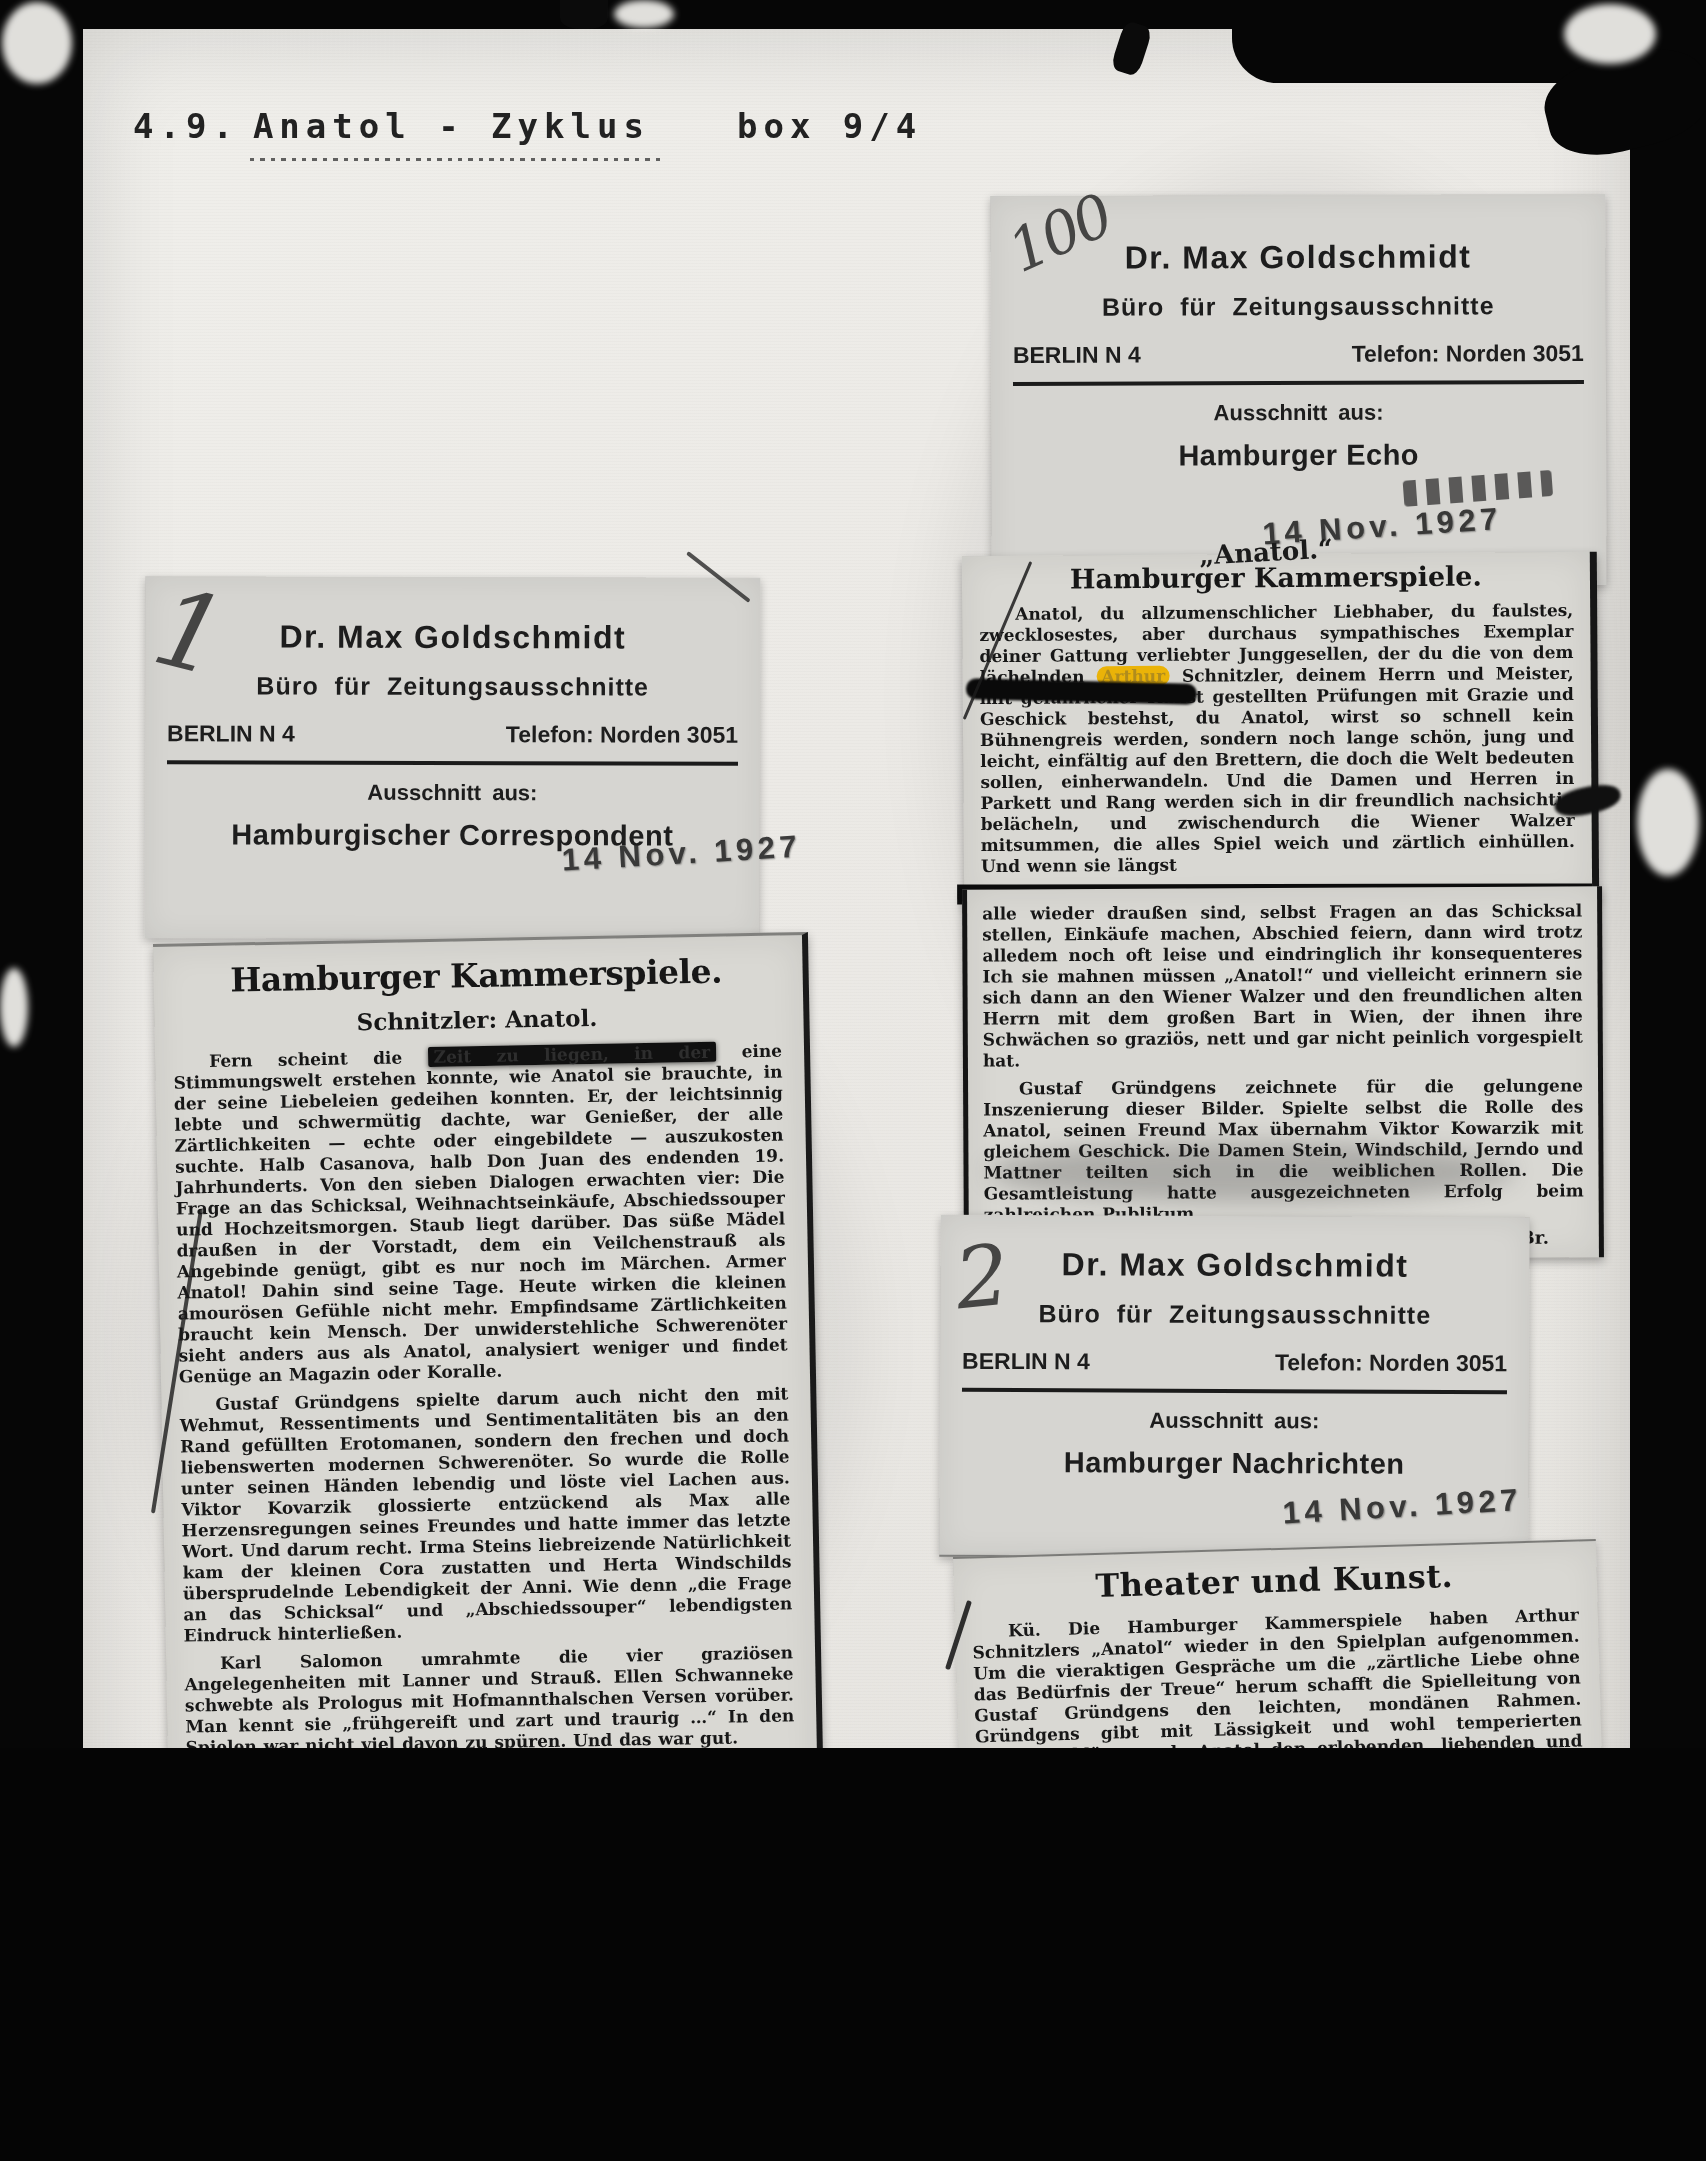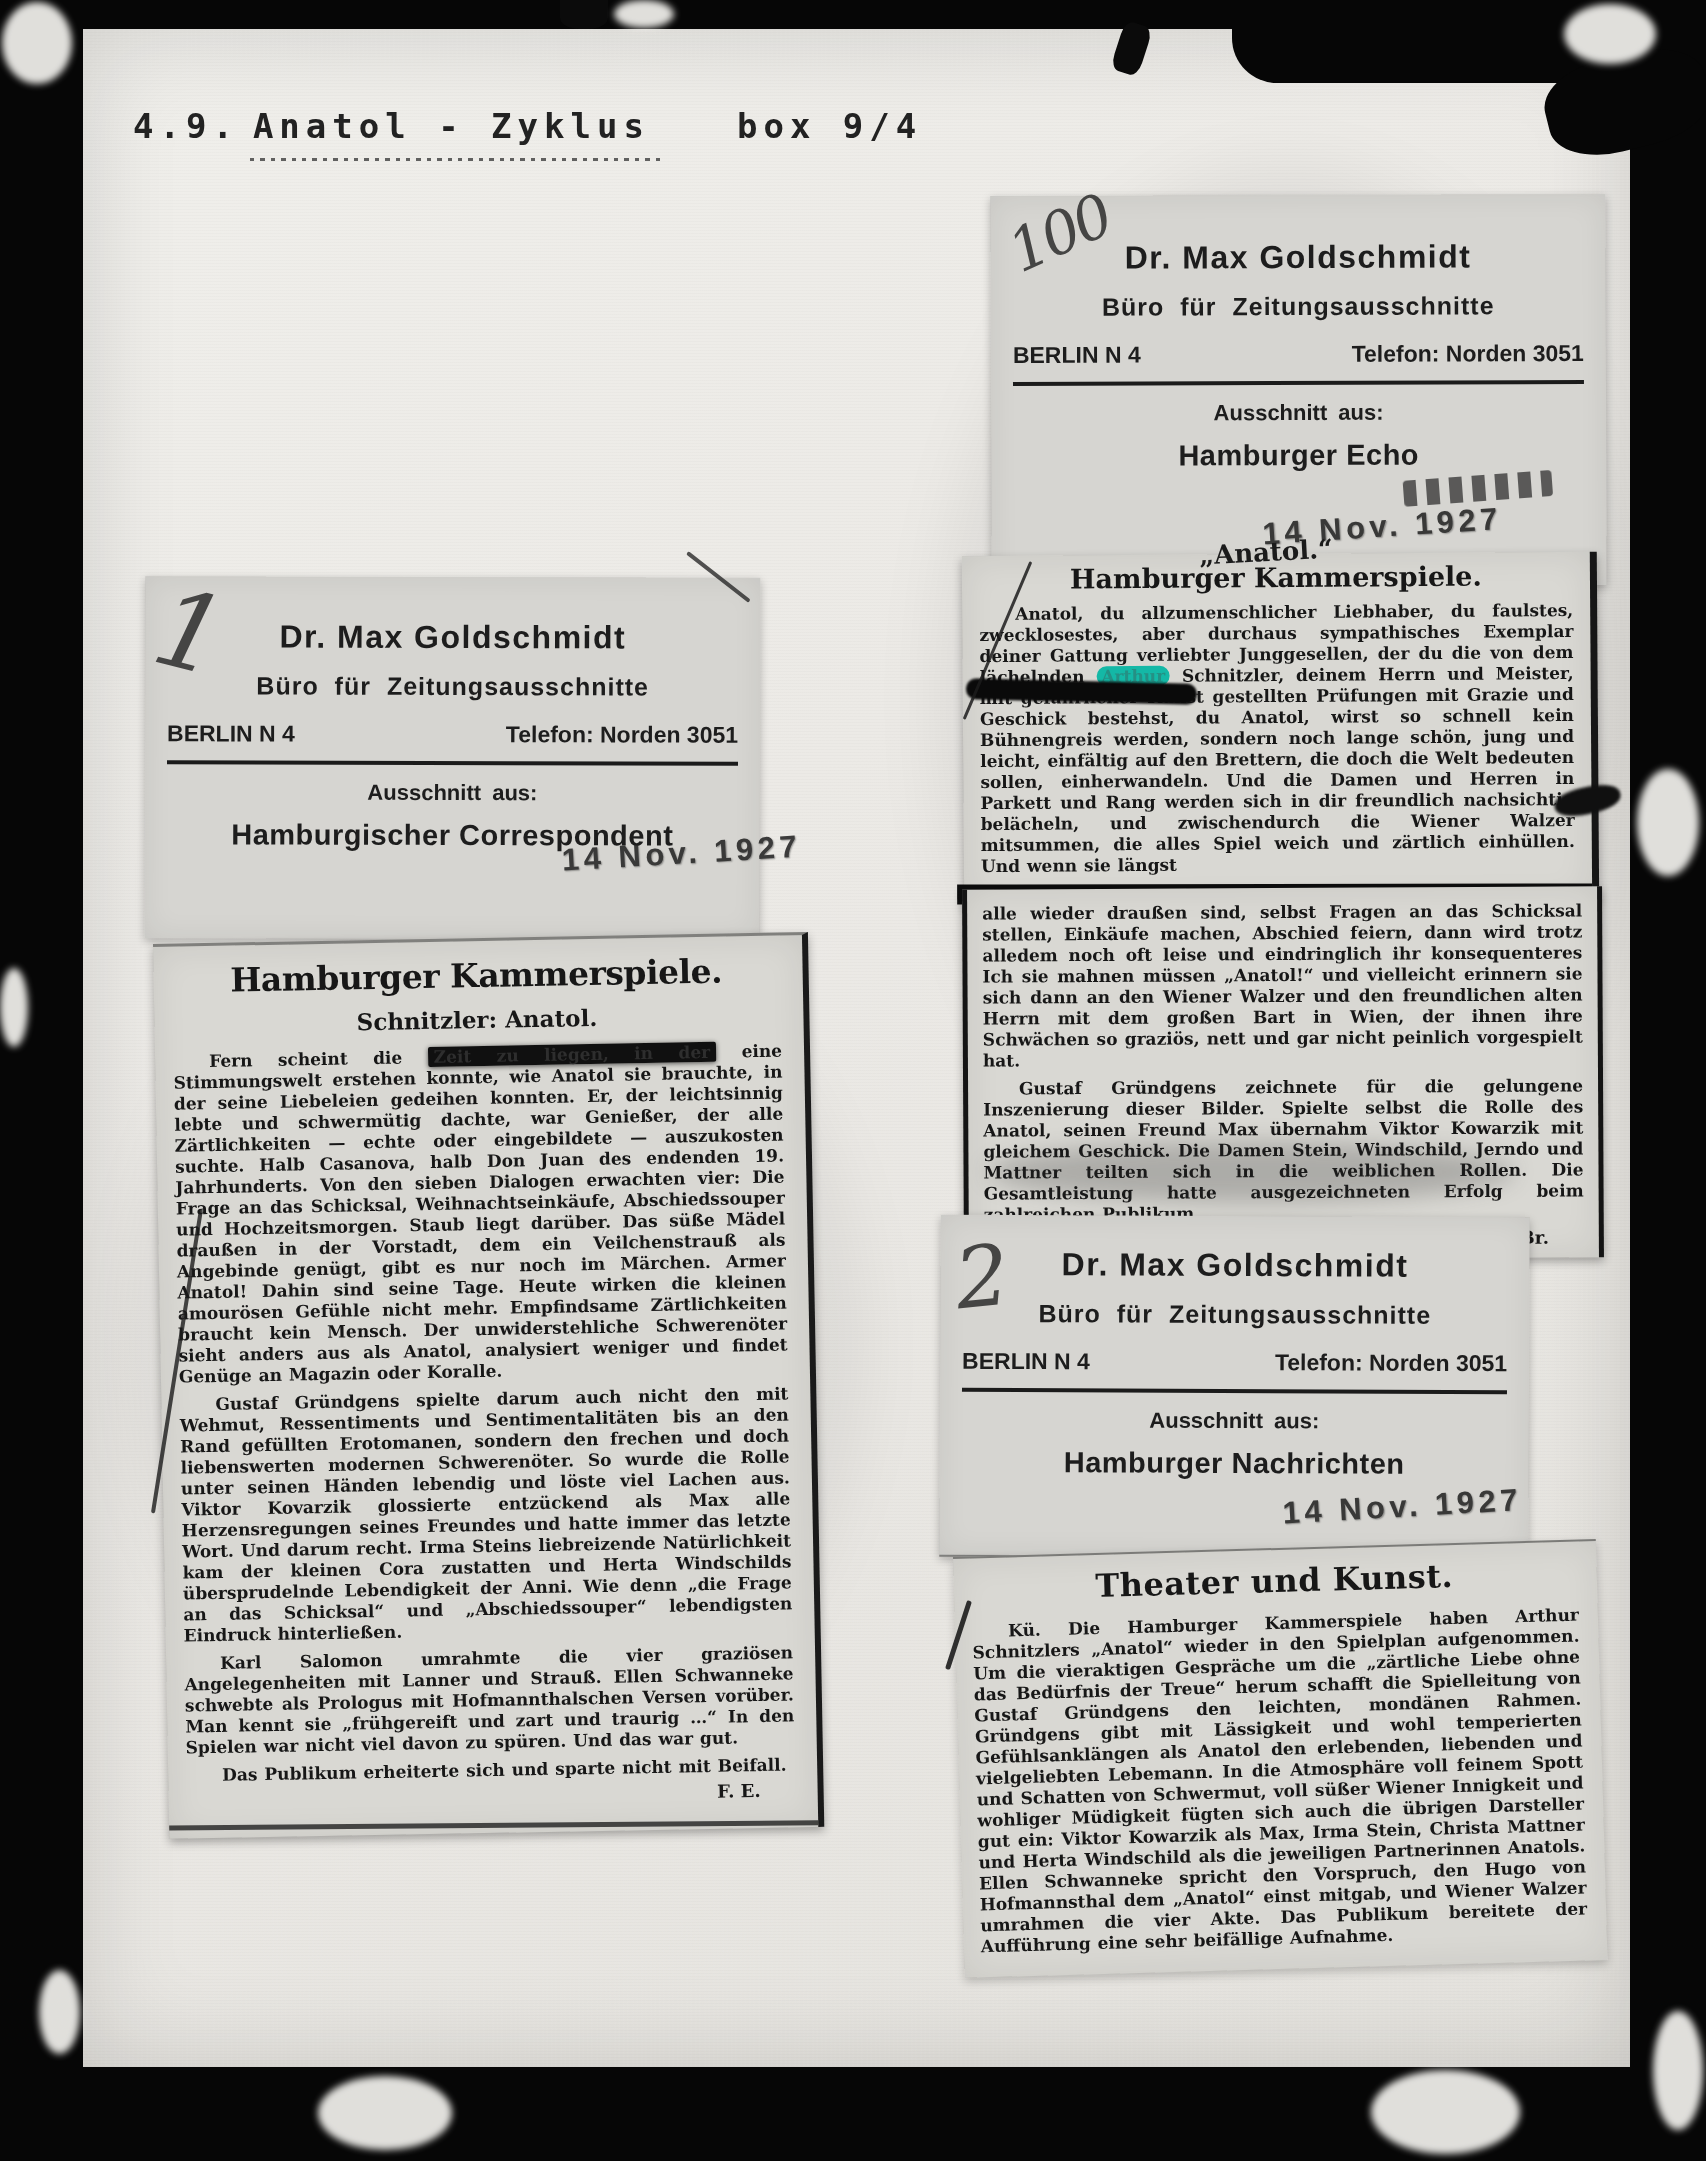--- a/index.html
+++ b/index.html
@@ -1,16 +1,16 @@
 <!DOCTYPE html>
 <html style="font-size:8px"><head>
 <meta charset="utf-8">
 <style>
   html,body{margin:0;padding:0;background:#050505;}
-  .scan{position:relative;width:1707px;height:2161px;background:#070707;overflow:hidden;
+  .scan{position:relative;width:1707px;height:1748px;background:#070707;overflow:hidden;
         font-family:"DejaVu Serif",serif;}
   
   .page{position:absolute;left:83px;top:29px;width:1547px;height:2038px;
         background:linear-gradient(145deg,#f0efeb 0%,#eceae6 40%,#e4e2dd 100%);
         box-shadow:inset 0 0 99px rgba(0,0,0,.14);}
   .page::before{content:"";position:absolute;inset:0;pointer-events:none;
         background:repeating-linear-gradient(0deg,rgba(0,0,0,.016) 0 1px,transparent 1px 3px),
                    repeating-linear-gradient(90deg,rgba(255,255,255,.02) 0 1.5px,transparent 1.5px 4.5px);}
   .wash{position:absolute;border-radius:50%;filter:blur(30px);background:rgba(0,0,0,.05);}
   .wash1{left:129px;top:909px;width:735px;height:869px;}
@@ -69,21 +69,21 @@
   .frag-b2{left:963px;top:888px;width:640px;padding:14px 15px 10px 15px;
         border-left:5px solid #141414;border-right:5px solid #141414;transform:rotate(-.3deg);}
   .article-c{left:953px;top:1557px;width:643px;padding:12px 19px 20px 17px;
         border-top:2.5px solid rgba(30,30,30,.5);transform:rotate(-1.6deg);transform-origin:left top;
         box-shadow:0 4px 10px rgba(0,0,0,.2), inset 0 0 35px rgba(0,0,0,.07);}
   .article-c h2{font-size:32px;letter-spacing:0.5px;margin-bottom:13px;}
   .overline-anatol{position:absolute;left:1199px;top:537px;font-weight:700;font-size:26px;color:#1b1b1b;
         transform:rotate(-3deg);}
   .redacted{background:#101010;color:#2e2e2e;padding:0 6px;border-radius:2px;
         box-shadow:0 1px 5px rgba(10,10,10,.65);}
-  .blot{background:#14b8a6;color:rgba(70,70,70,.35);padding:0 5px;border-radius:13px;}
+  .blot{background:#eab308;color:rgba(70,70,70,.35);padding:0 5px;border-radius:13px;}
   
   .mark{position:absolute;background:#1c1c1c;border-radius:2px;}
   .pen-a{left:175px;top:1207px;width:3.5px;height:308px;transform:rotate(9deg);opacity:.8;}
   .pen-b1{left:996px;top:555px;width:3px;height:171px;transform:rotate(23deg);opacity:.85;}
   .pen-c{left:956px;top:1599px;width:4.5px;height:72px;transform:rotate(18deg);opacity:.9;}
   .fold-a{left:679px;top:575px;width:79px;height:3.5px;transform:rotate(38deg);opacity:.75;}
   .smear-b1{left:966px;top:681px;width:231px;height:21px;background:#0a0a0a;border-radius:10px;
         filter:blur(1px);transform:rotate(1.4deg);position:absolute;}
   .ink-b1{left:1554px;top:787px;width:67px;height:27px;background:#101010;border-radius:45%;
         filter:blur(1.5px);transform:rotate(-12deg);position:absolute;}

